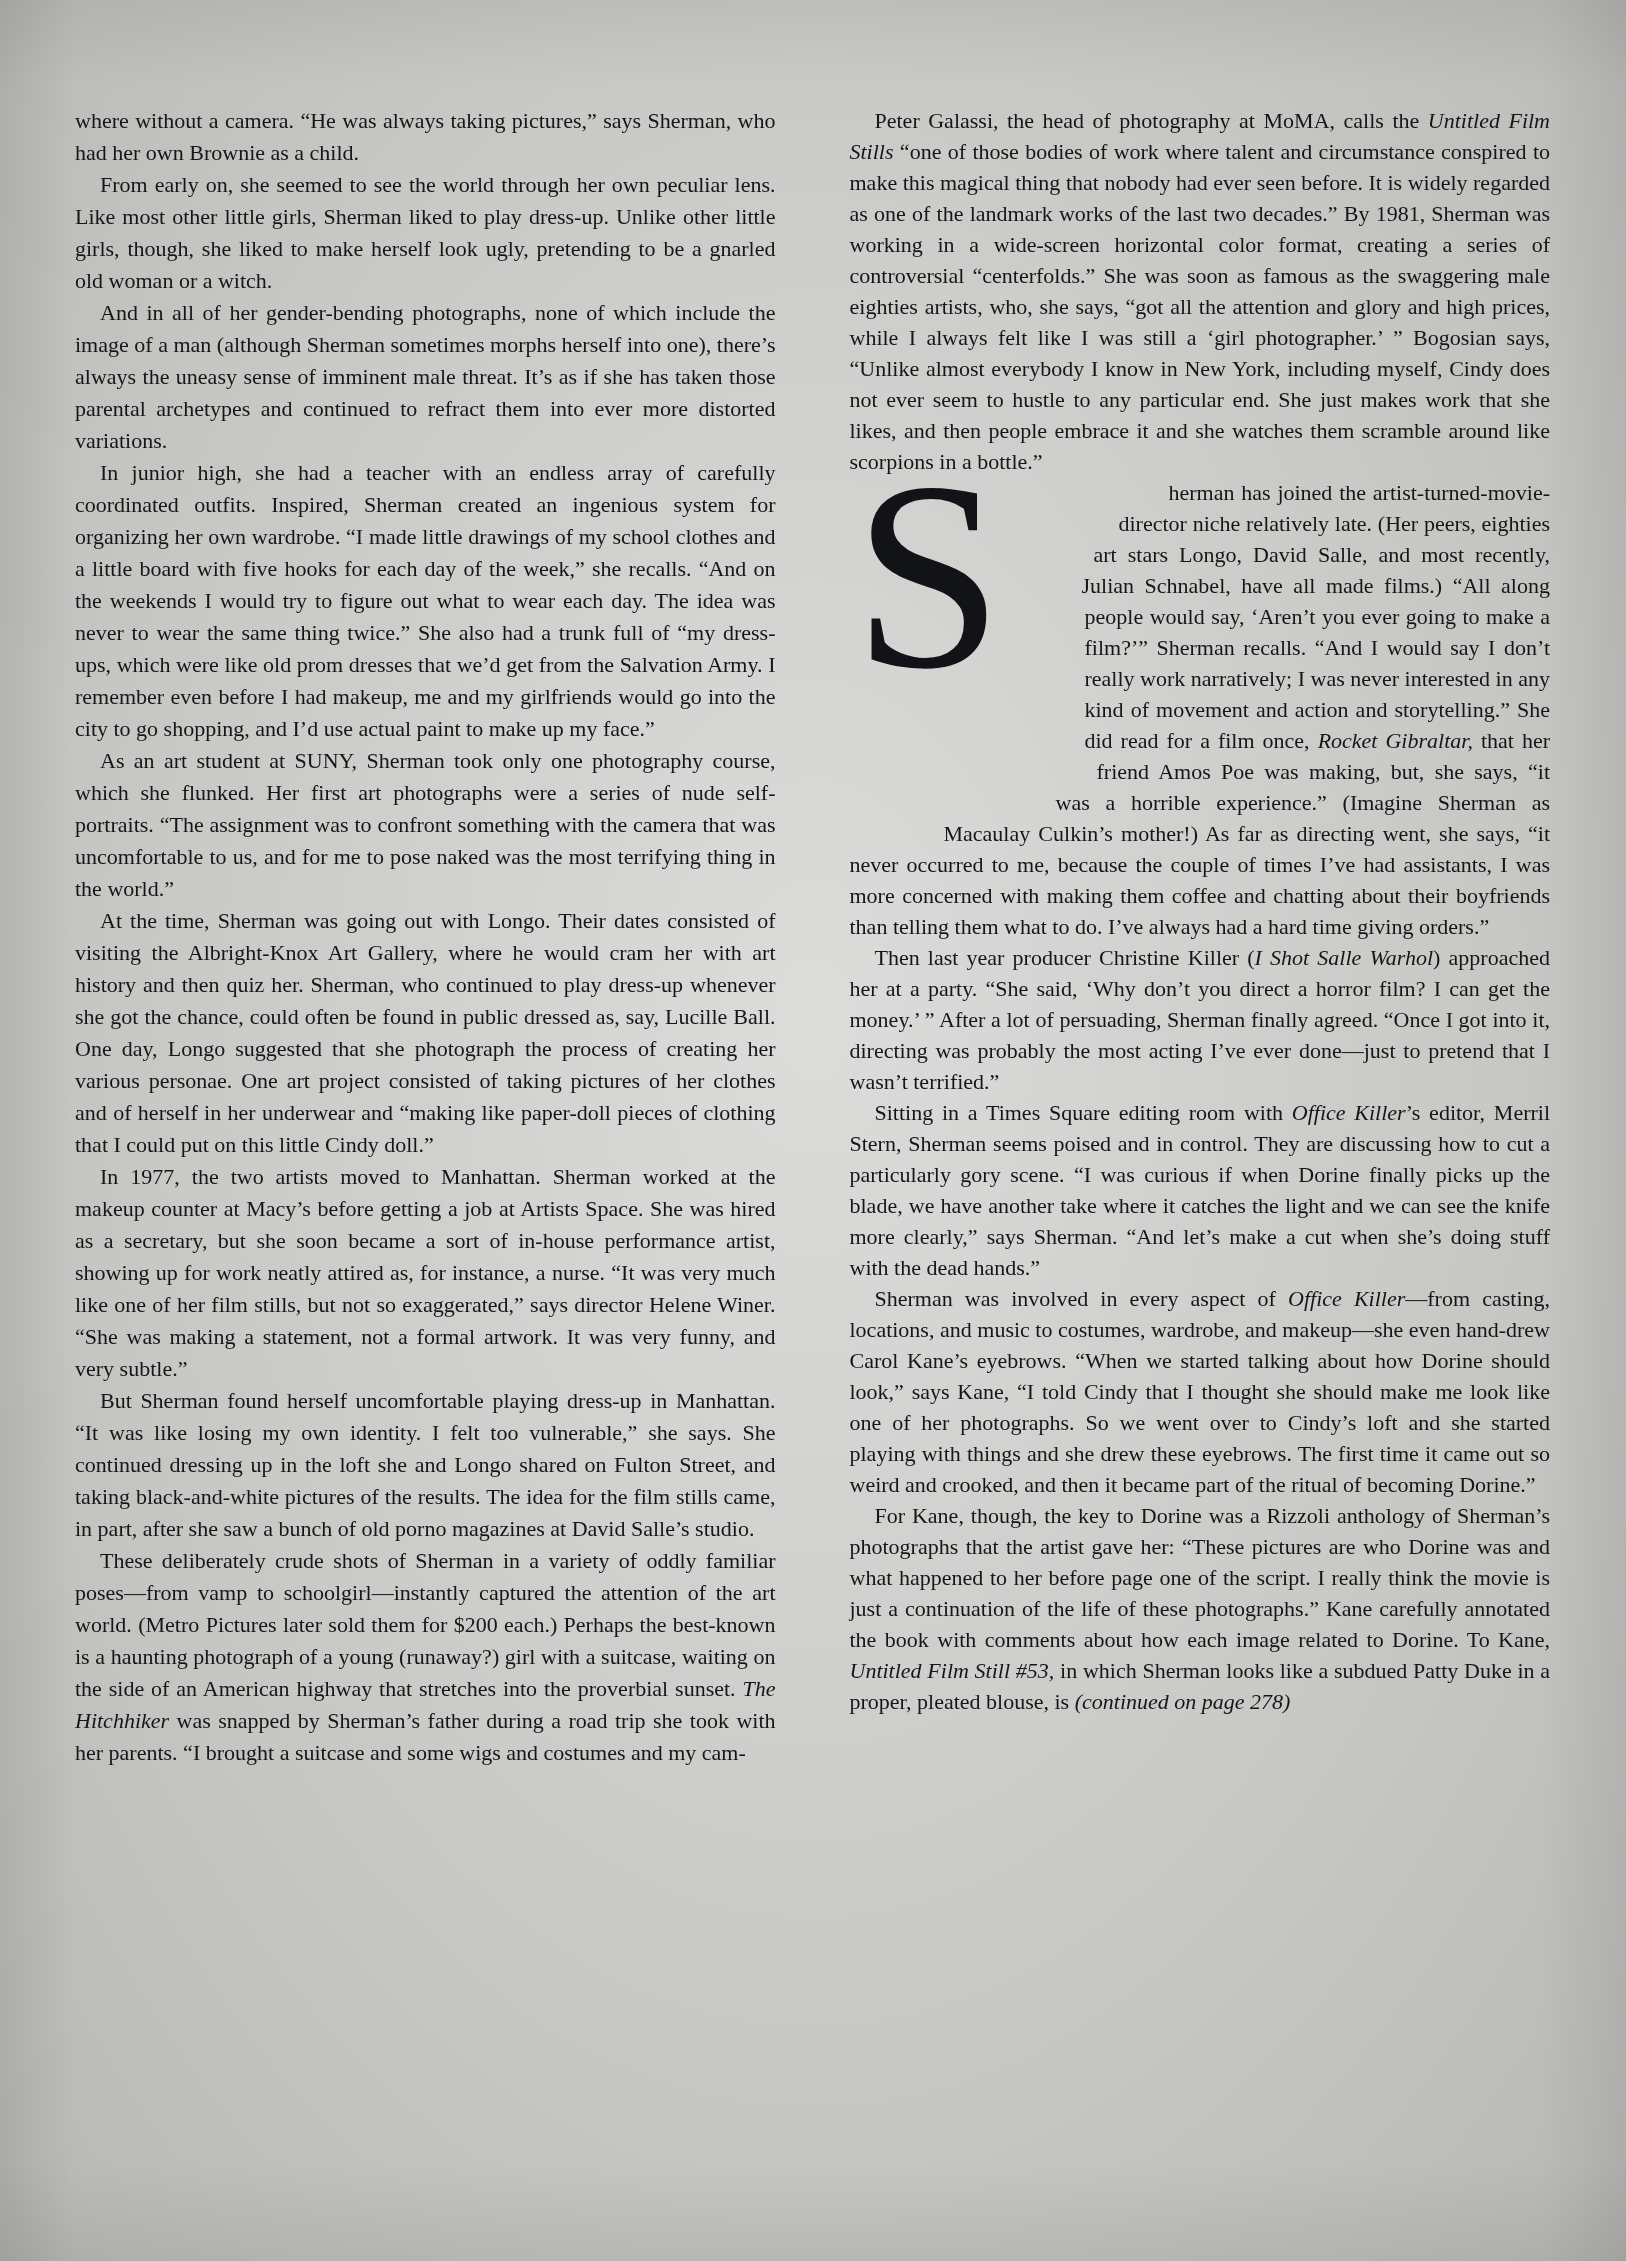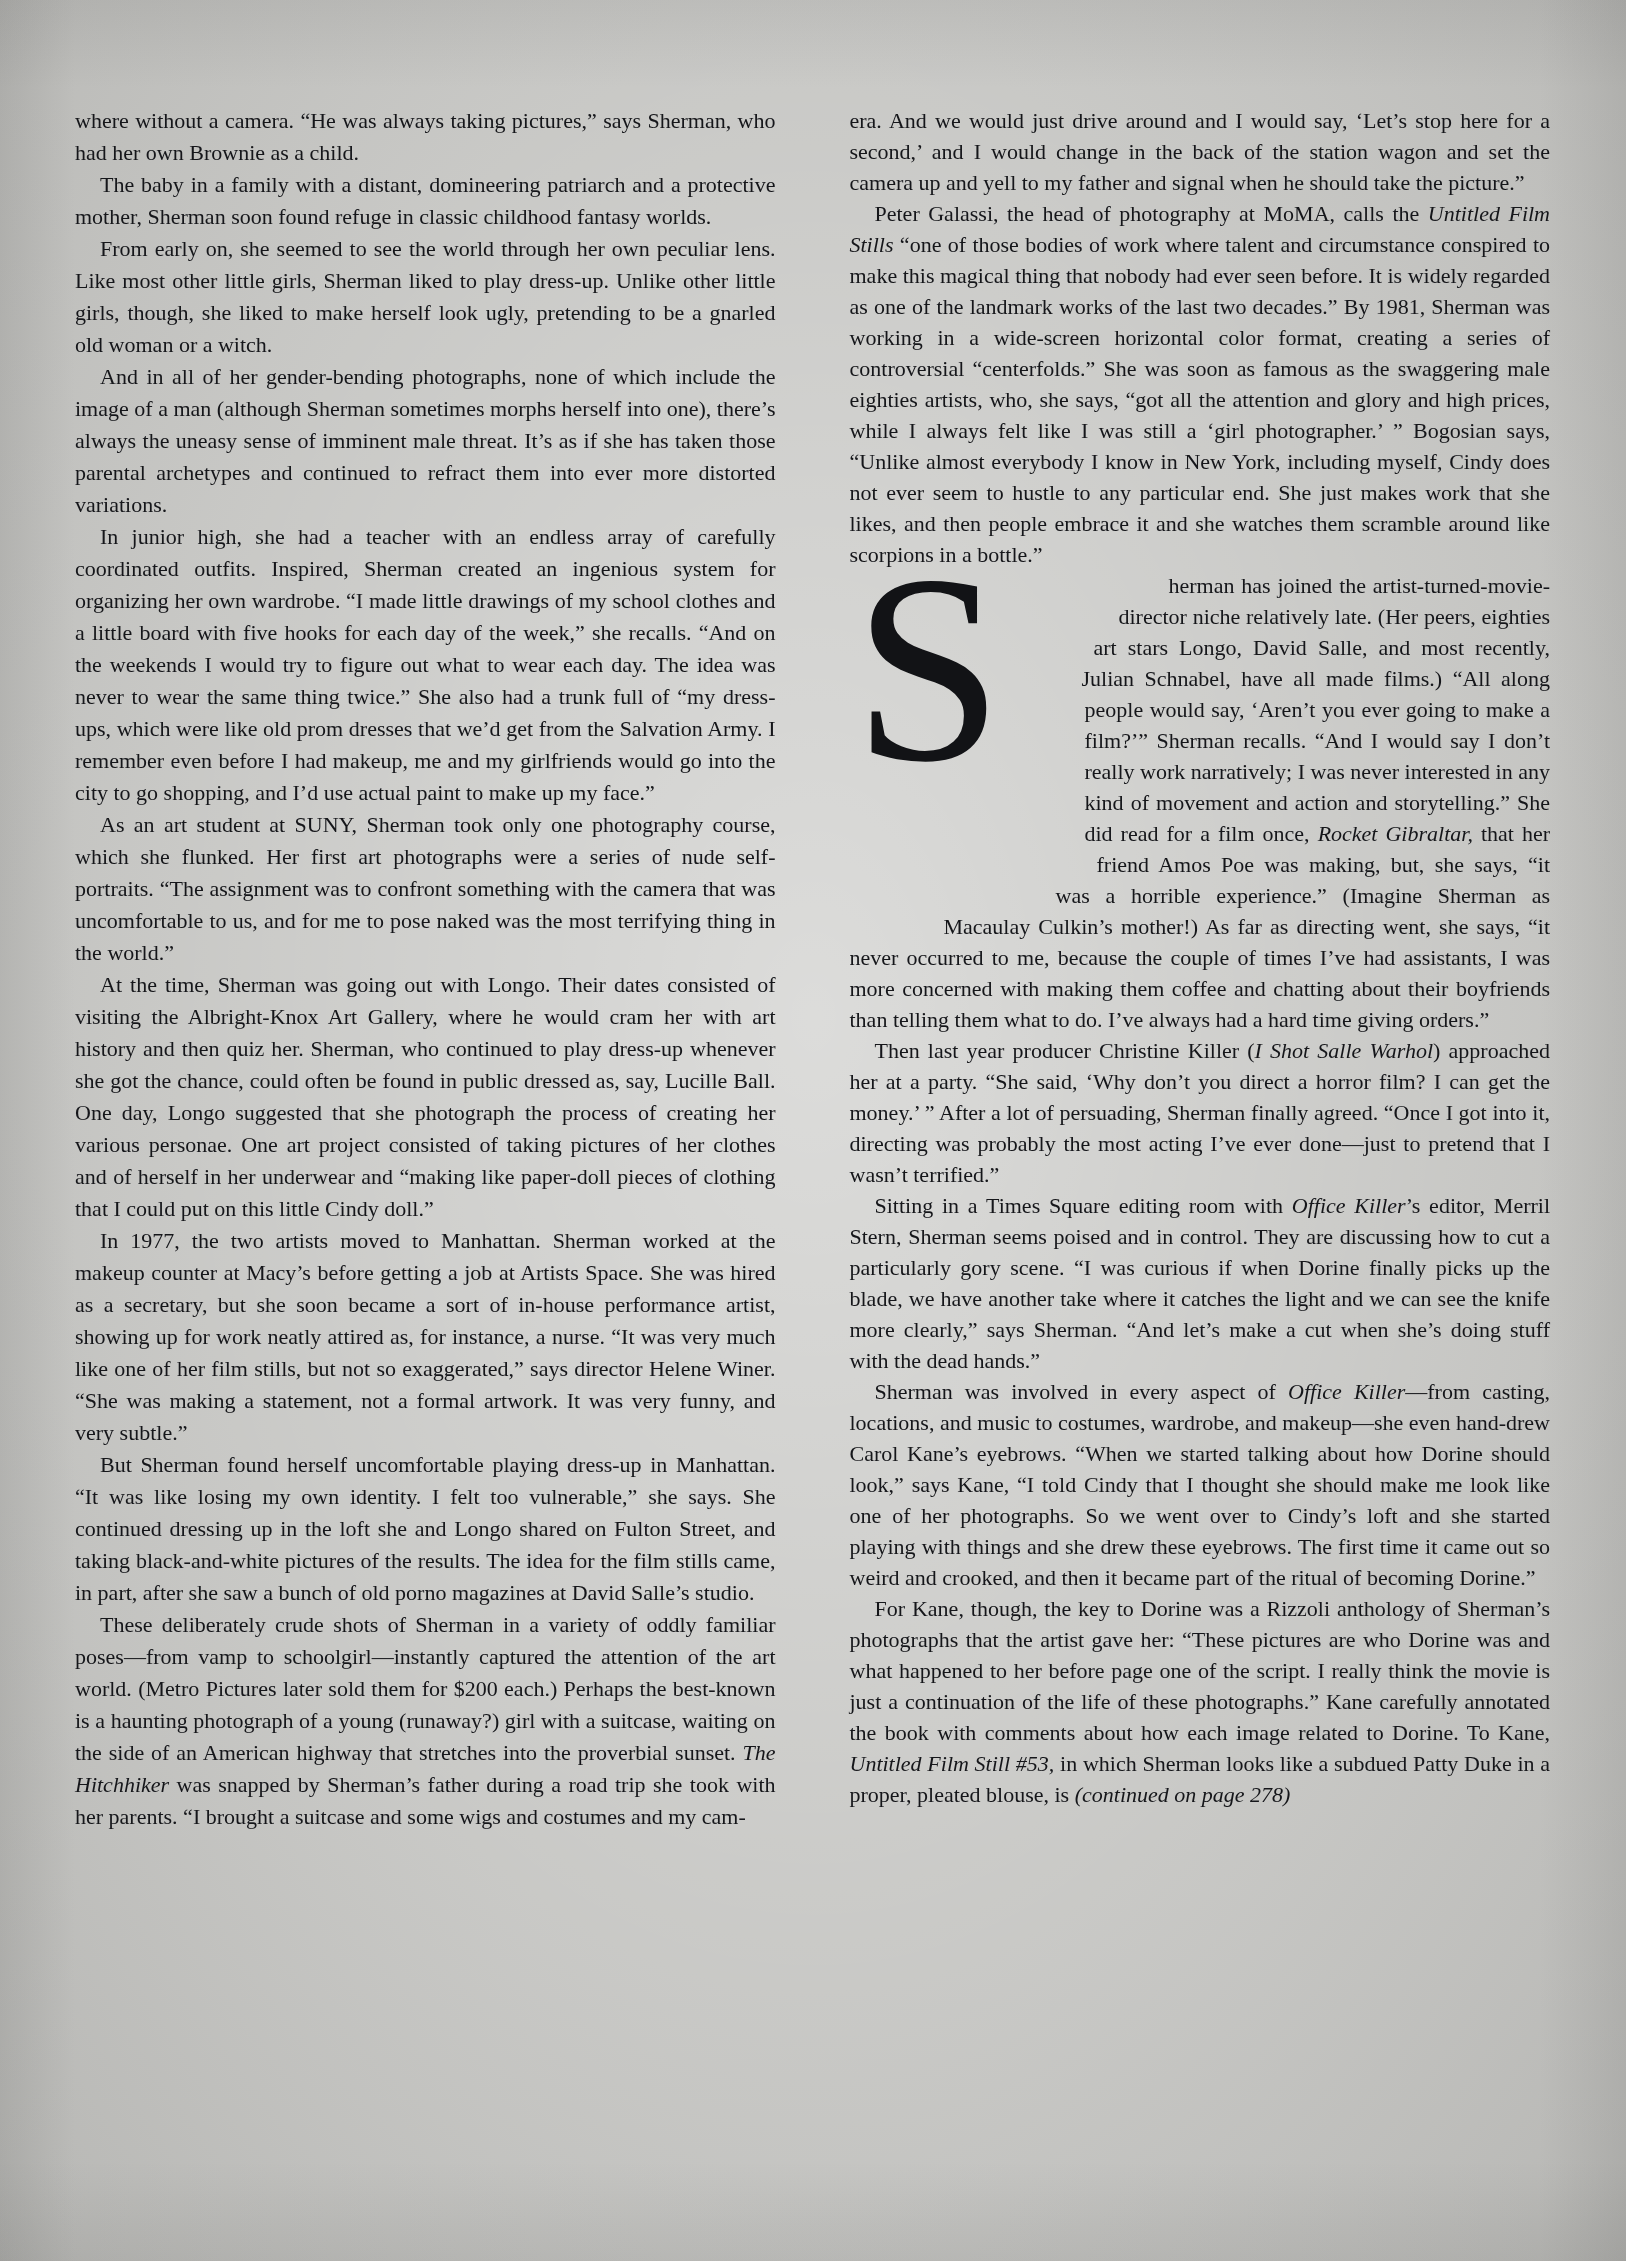--- a/index.html
+++ b/index.html
@@ -101,33 +101,31 @@
 </head>
 <body>
 
 <div class="page">
   <div class="paper-tone"></div>
 
   <div class="columns">
 
     <div class="col col-left">
       <p class="noindent">where without a camera. “He was always taking pictures,” says Sherman, who had her own Brownie as a child.</p>
-      <p>The baby in a family with a distant, domineering patriarch and a protective mother, Sherman soon found refuge in classic childhood fantasy worlds.</p>
       <p>From early on, she seemed to see the world through her own peculiar lens. Like most other little girls, Sherman liked to play dress-up. Unlike other little girls, though, she liked to make herself look ugly, pretending to be a gnarled old woman or a witch.</p>
       <p>And in all of her gender-bending photographs, none of which include the image of a man (although Sherman sometimes morphs herself into one), there’s always the uneasy sense of imminent male threat. It’s as if she has taken those parental archetypes and continued to refract them into ever more distorted variations.</p>
       <p>In junior high, she had a teacher with an endless array of carefully coordinated outfits. Inspired, Sherman created an ingenious system for organizing her own wardrobe. “I made little drawings of my school clothes and a little board with five hooks for each day of the week,” she recalls. “And on the weekends I would try to figure out what to wear each day. The idea was never to wear the same thing twice.” She also had a trunk full of “my dress-ups, which were like old prom dresses that we’d get from the Salvation Army. I remember even before I had makeup, me and my girlfriends would go into the city to go shopping, and I’d use actual paint to make up my face.”</p>
       <p>As an art student at SUNY, Sherman took only one photography course, which she flunked. Her first art photographs were a series of nude self-portraits. “The assignment was to confront something with the camera that was uncomfortable to us, and for me to pose naked was the most terrifying thing in the world.”</p>
       <p>At the time, Sherman was going out with Longo. Their dates consisted of visiting the Albright-Knox Art Gallery, where he would cram her with art history and then quiz her. Sherman, who continued to play dress-up whenever she got the chance, could often be found in public dressed as, say, Lucille Ball. One day, Longo suggested that she photograph the process of creating her various personae. One art project consisted of taking pictures of her clothes and of herself in her underwear and “making like paper-doll pieces of clothing that I could put on this little Cindy doll.”</p>
       <p>In 1977, the two artists moved to Manhattan. Sherman worked at the makeup counter at Macy’s before getting a job at Artists Space. She was hired as a secretary, but she soon became a sort of in-house performance artist, showing up for work neatly attired as, for instance, a nurse. “It was very much like one of her film stills, but not so exaggerated,” says director Helene Winer. “She was making a statement, not a formal artwork. It was very funny, and very subtle.”</p>
       <p>But Sherman found herself uncomfortable playing dress-up in Manhattan. “It was like losing my own identity. I felt too vulnerable,” she says. She continued dressing up in the loft she and Longo shared on Fulton Street, and taking black-and-white pictures of the results. The idea for the film stills came, in part, after she saw a bunch of old porno magazines at David Salle’s studio.</p>
       <p><span>These deliberately crude shots of Sherman in a variety of oddly familiar poses—from vamp to schoolgirl—instantly captured the attention of the art world. (Metro Pictures later sold them for $200 each.) Perhaps the best-known is a haunting photograph of a young (runaway?) girl with a suitcase, waiting on the side of an American highway that stretches into the proverbial sunset. </span><em>The Hitchhiker</em><span> was snapped by Sherman’s father during a road trip she took with her parents. “I brought a suitcase and some wigs and costumes and my cam-</span></p>
     </div>
 
     <div class="col col-right">
-      <p class="noindent">era. And we would just drive around and I would say, ‘Let’s stop here for a second,’ and I would change in the back of the station wagon and set the camera up and yell to my father and signal when he should take the picture.”</p>
 
       <p><span>Peter Galassi, the head of photography at MoMA, calls the </span><em>Untitled Film Stills</em><span> “one of those bodies of work where talent and circumstance conspired to make this magical thing that nobody had ever seen before. It is widely regarded as one of the landmark works of the last two decades.” By 1981, Sherman was working in a wide-screen horizontal color format, creating a series of controversial “centerfolds.” She was soon as famous as the swaggering male eighties artists, who, she says, “got all the attention and glory and high prices, while I always felt like I was still a ‘girl photographer.’ ” Bogosian says, “Unlike almost everybody I know in New York, including myself, Cindy does not ever seem to hustle to any particular end. She just makes work that she likes, and then people embrace it and she watches them scramble around like scorpions in a bottle.”</span></p>
 
       <div class="dropcap-wrap">
         <div class="dropcap">S</div>
         <p class="dropcap-para">
           <span class="shape-line sl1"></span>
           <span class="shape-line sl2"></span>
           <span class="shape-line sl3"></span>
           <span class="shape-line sl4"></span>

